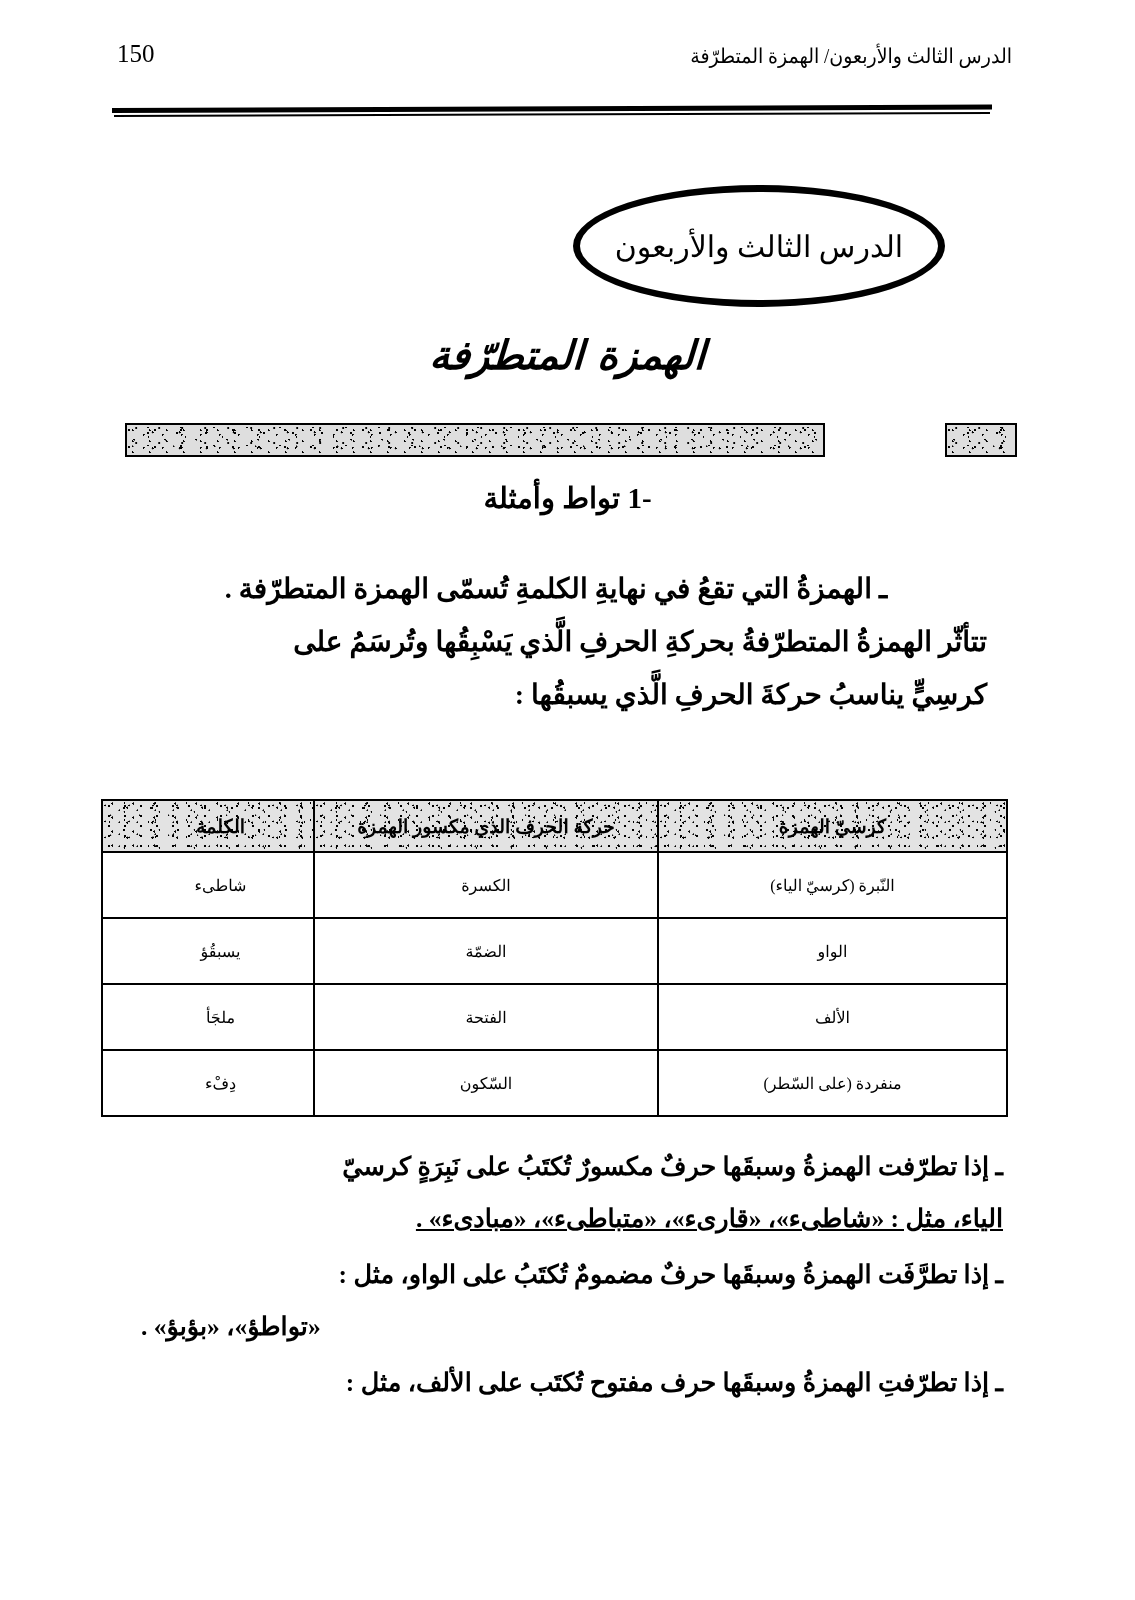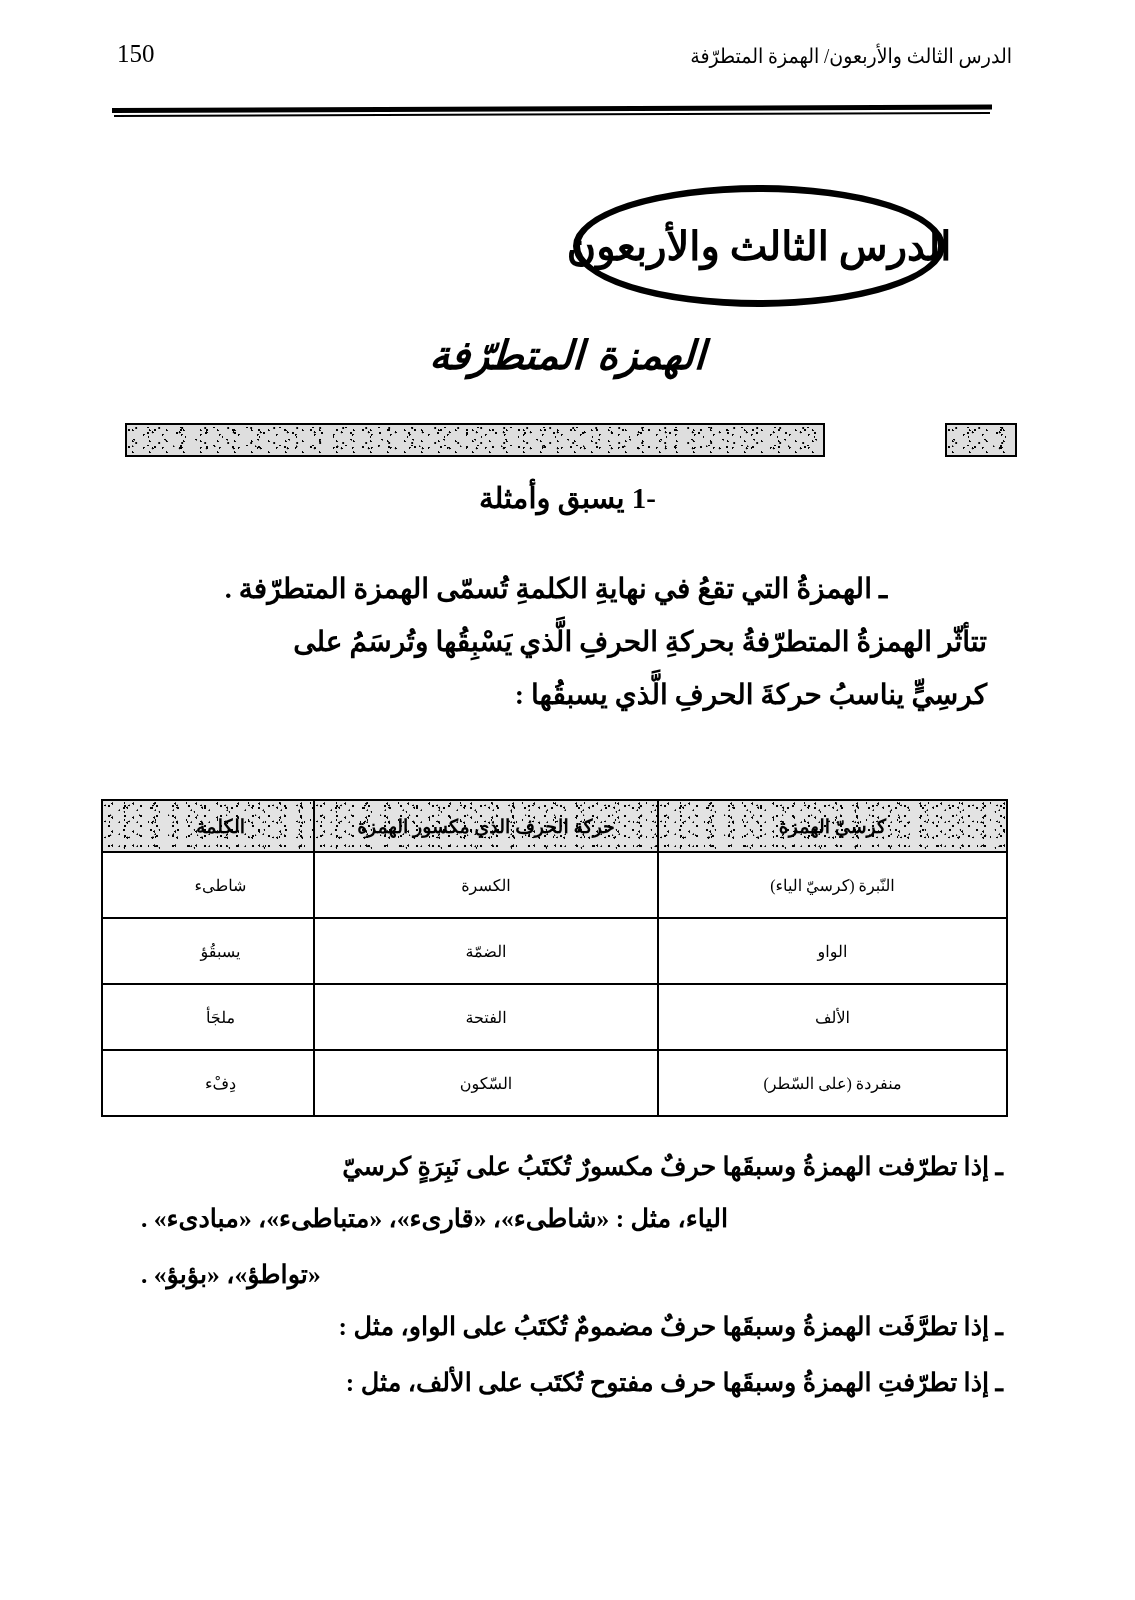--- a/index.html
+++ b/index.html
@@ -118,22 +118,22 @@
   }
   #banner-oval-text {
     position: absolute;
     top: 185px;
     right: 190px;
     width: 372px;
     height: 122px;
     display: flex;
     align-items: center;
     justify-content: center;
-    font-size: 40px;
-    font-weight: bold;
+    font-size: 30px;
+    font-weight: normal;
     font-family: "Liberation Serif", "DejaVu Serif", serif;
     white-space: nowrap;
   }
 
   
   #main-title {
     position: absolute;
     top: 332px;
     left: 0;
     width: 1135px;
@@ -226,21 +226,21 @@
     right: 132px;
     width: 862px;
     font-size: 25.5px;
     line-height: 52px;
     font-weight: bold;
     font-family: "Liberation Serif", "DejaVu Serif", serif;
   }
   .rule { display: block; margin-bottom: 4px; }
   .rule .ln { display: block; white-space: nowrap; }
   .rule .ln.a { }
-  .rule .ln.b { text-align: left; }
+  .rule .ln.b { text-align: right; text-decoration: underline; }
   .rule .ln.c { text-align: left; }
 </style>
 </head>
 <body>
 
 <div id="page">
 
   <div id="running-head">
     <div class="head-title">الدرس الثالث والأربعون/ الهمزة المتطرّفة</div>
     <div class="head-pageno">150</div>
@@ -254,21 +254,21 @@
     <div class="banner-bar left"></div>
     <div class="banner-bar right"></div>
   </div>
   <div id="banner-oval"></div>
   <div id="banner-oval-text">الدرس الثالث والأربعون</div>
 
   <div id="main-title">الهمزة المتطرّفة</div>
 
   <div id="section-heading">
     <span class="num">1-</span>
-    <span>يسبق وأمثلة</span>
+    <span>تواط وأمثلة</span>
   </div>
 
   <div id="intro-block">
     <span class="ln l1">ـ الهمزةُ التي تقعُ في نهايةِ الكلمةِ تُسمّى الهمزة المتطرّفة .</span>
     <span class="ln l2">تتأثّر الهمزةُ المتطرّفةُ بحركةِ الحرفِ الَّذي يَسْبِقُها وتُرسَمُ على</span>
     <span class="ln l3">كرسِيٍّ يناسبُ حركةَ الحرفِ الَّذي يسبقُها :</span>
   </div>
 
   <table id="examples-table">
     <thead>
@@ -301,21 +301,21 @@
       </tr>
     </tbody>
   </table>
 
   <div id="rules-block">
     <div class="rule">
       <span class="ln a">ـ إذا تطرّفت الهمزةُ وسبقَها حرفٌ مكسورٌ تُكتَبُ على نَبِرَةٍ كرسيّ</span>
       <span class="ln b">الياء، مثل : «شاطىء»، «قارىء»، «متباطىء»، «مبادىء» .</span>
     </div>
     <div class="rule">
+      <span class="ln a">ـ إذا تطرَّفَت الهمزةُ وسبقَها حرفٌ مضمومٌ تُكتَبُ على الواو، مثل :</span>
       <span class="ln c">«تواطؤ»، «بؤبؤ» .</span>
-      <span class="ln a">ـ إذا تطرَّفَت الهمزةُ وسبقَها حرفٌ مضمومٌ تُكتَبُ على الواو، مثل :</span>
     </div>
     <div class="rule">
       <span class="ln a">ـ إذا تطرّفتِ الهمزةُ وسبقَها حرف مفتوح تُكتَب على الألف، مثل :</span>
     </div>
   </div>
 
 </div>
 
 </body></html>

